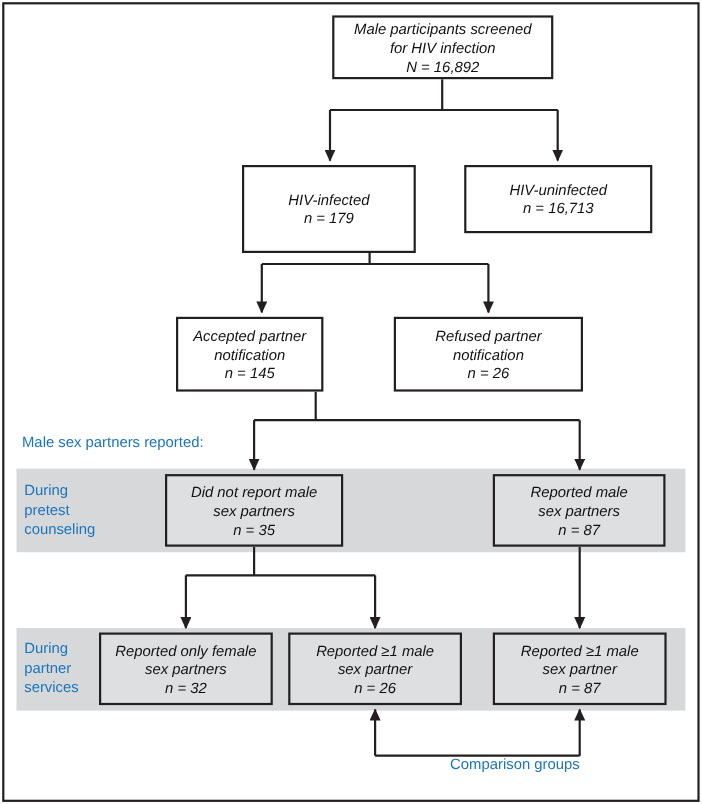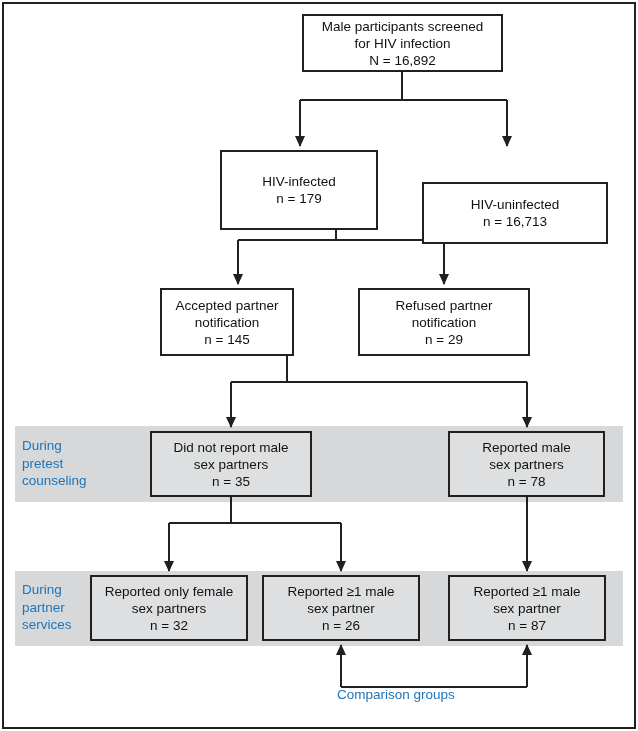--- a/index.html
+++ b/index.html
@@ -9,41 +9,41 @@
   }
   .frame{position:absolute;inset:2px;border:2px solid var(--ink,#231f20);pointer-events:none;}
   .band{position:absolute;left:15px;width:608px;background:var(--band,#d7d8da);}
   .band1{top:426px;height:76px;}
   .band2{top:571px;height:75px;}
   .wires{position:absolute;left:0;top:0;}
   .wires path{stroke:var(--ink,#231f20);stroke-width:2;fill:none;}
   .node{
     position:absolute;box-sizing:border-box;border:2px solid var(--ink,#231f20);
     background:#fff;display:flex;align-items:center;justify-content:center;
-    text-align:center;white-space:pre-line;font-size:13.5px;line-height:1.26;
+    text-align:center;white-space:pre-line;font-size:13.5px;line-height:1.26;font-style:italic;
   }
   .node.gray{background:var(--nodeGray,#dedfe1);}
   .blab{
     position:absolute;color:var(--accent,#1b75bc);font-size:13.5px;
     line-height:1.3;white-space:pre-line;
   }
   #n-screened{left:302px;top:14px;width:201px;height:58px;}
   #n-hiv-infected{left:220px;top:150px;width:158px;height:80px;}
-  #n-hiv-uninfected{left:422px;top:150px;width:186px;height:62px;margin-top:32px;}
+  #n-hiv-uninfected{left:422px;top:150px;width:171px;height:62px;}
   #n-accepted{left:160px;top:288px;width:134px;height:68px;}
   #n-refused{left:358px;top:288px;width:172px;height:68px;}
   #n-no-male{left:150px;top:431px;width:162px;height:66px;}
   #n-rep-male{left:448px;top:431px;width:157px;height:66px;}
   #n-female-only{left:90px;top:575px;width:158px;height:66px;}
   #n-male26{left:262px;top:575px;width:158px;height:66px;}
   #n-male87{left:448px;top:575px;width:158px;height:66px;}
   #lbl-note{left:20px;top:393px;}
   #lbl-pretest{left:22px;top:437px;}
   #lbl-partner{left:22px;top:581px;}
-  #lbl-comparison{left:337px;top:686px;width:190px;text-align:left;}
+  #lbl-comparison{left:337px;top:686px;width:190px;text-align:right;}
 </style>
 </head>
 <body>
 
 <div class="canvas">
 
   <div class="band band1"></div>
   <div class="band band2"></div>
 
   <svg class="wires" width="638" height="731" aria-hidden="true">
@@ -79,37 +79,38 @@
 N = 16,892</div>
   <div class="node" id="n-hiv-infected">HIV-infected
 n = 179</div>
   <div class="node" id="n-hiv-uninfected">HIV-uninfected
 n = 16,713</div>
   <div class="node" id="n-accepted">Accepted partner
 notification
 n = 145</div>
   <div class="node" id="n-refused">Refused partner
 notification
-n = 29</div>
+n = 26</div>
   <div class="node gray" id="n-no-male">Did not report male
 sex partners
 n = 35</div>
   <div class="node gray" id="n-rep-male">Reported male
 sex partners
-n = 78</div>
+n = 87</div>
   <div class="node gray" id="n-female-only">Reported only female
 sex partners
 n = 32</div>
   <div class="node gray" id="n-male26">Reported ≥1 male
 sex partner
 n = 26</div>
   <div class="node gray" id="n-male87">Reported ≥1 male
 sex partner
 n = 87</div>
 
+  <div class="blab" id="lbl-note">Male sex partners reported:</div>
   <div class="blab" id="lbl-pretest">During
 pretest
 counseling</div>
   <div class="blab" id="lbl-partner">During
 partner
 services</div>
   <div class="blab" id="lbl-comparison">Comparison groups</div>
 
   <div class="frame"></div>
 </div>

